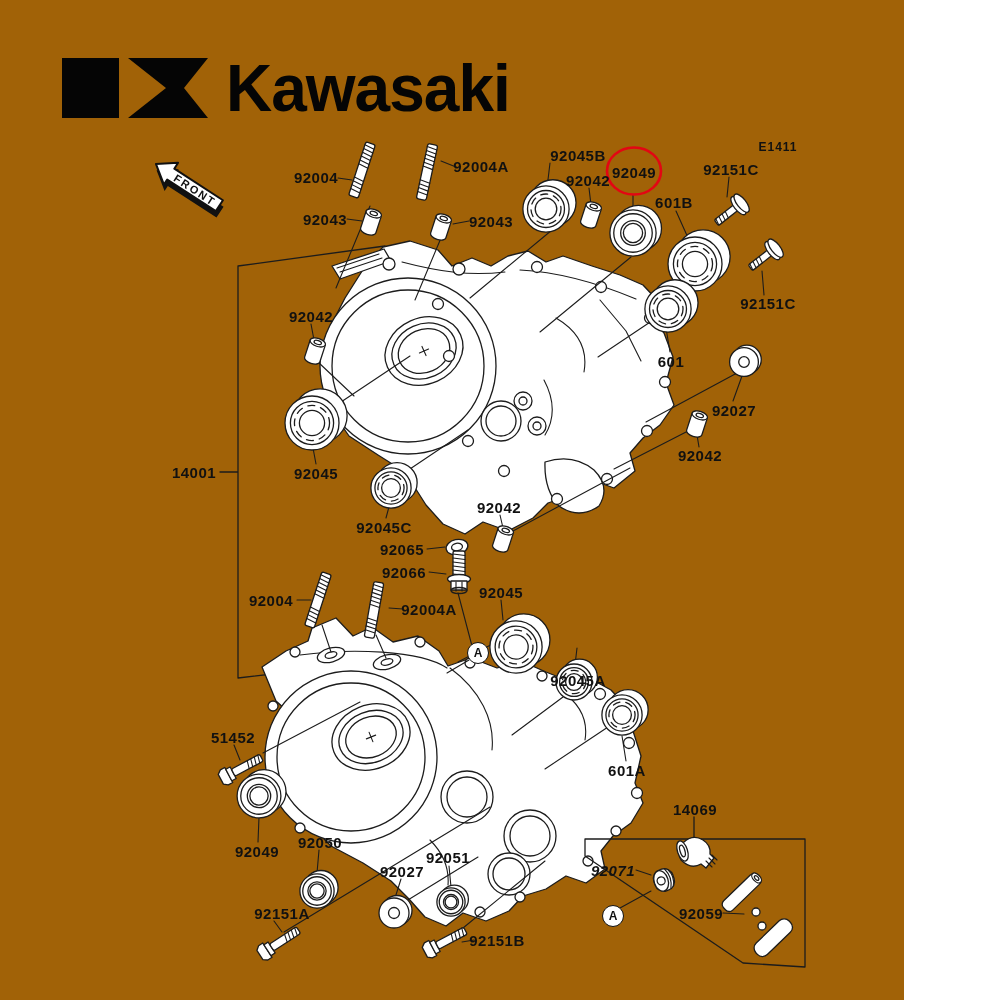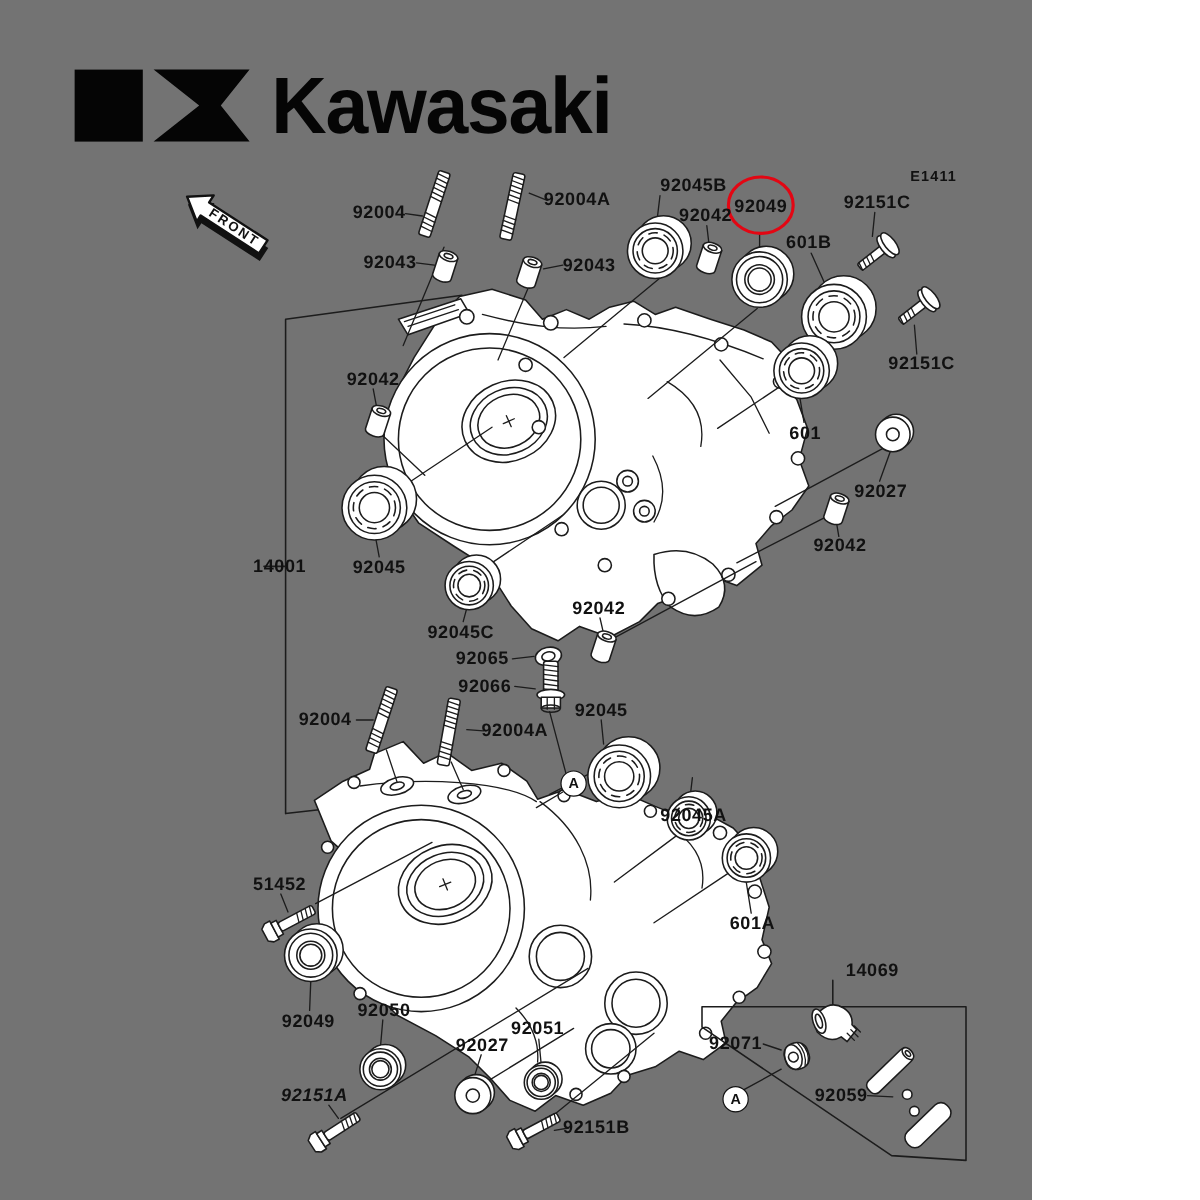--- a/index.html
+++ b/index.html
@@ -1,17 +1,17 @@
 <!DOCTYPE html>
 <html><head>
 <meta charset="utf-8">
 <style>
   html,body{margin:0;padding:0;background:#fff;}
-  .stage{position:relative;width:860px;height:1000px;background:#737373;overflow:hidden;
-         font-family:"Liberation Sans",sans-serif;}
+  .stage{position:relative;width:860px;height:1000px;background:#a16207;overflow:hidden;
+         font-family:"Liberation Sans",sans-serif;padding-left:44px;}
   .art{position:absolute;left:0;top:0;}
   svg .ln{stroke:#1c1c1c;fill:none;stroke-width:1.3;stroke-linecap:round;stroke-linejoin:round;}
   svg .w{fill:#fff;}
   svg .thin{stroke-width:1.1;}
   .logo{position:absolute;left:62px;top:54px;display:flex;align-items:center;gap:12px;}
   .logo-text{font-weight:700;font-size:64px;letter-spacing:-1px;color:#050505;line-height:1;
              font-family:"Liberation Sans",sans-serif;transform:scaleY(1.04);}
   .callout{position:absolute;transform:translate(-50%,-50%);font-weight:700;font-size:15px;
            letter-spacing:.5px;color:#111;white-space:nowrap;line-height:1;padding:0 1px;}
   .callout.small{font-size:12px;letter-spacing:1px;}
@@ -243,38 +243,38 @@
       <div class="callout" style="left: 549px; top: 155px; margin-left: 29px;">92045B</div>
       <div class="callout" style="left: 588px; top: 180px;">92042</div>
       <div class="callout" style="left: 634px; top: 172px;">92049</div>
       <div class="callout" style="left: 731px; top: 169px;">92151C</div>
       <div class="callout" style="left: 674px; top: 202px;">601B</div>
       <div class="callout" style="left: 768px; top: 303px;">92151C</div>
       <div class="callout" style="left: 671px; top: 361px;">601</div>
       <div class="callout" style="left: 734px; top: 410px;">92027</div>
       <div class="callout" style="left: 700px; top: 455px;">92042</div>
       <div class="callout" style="left: 311px; top: 316px;">92042</div>
-      <div class="callout" style="left: 194px; top: 472px; margin-left: 39px;">14001</div>
+      <div class="callout" style="left: 194px; top: 472px;">14001</div>
       <div class="callout" style="left: 316px; top: 473px;">92045</div>
       <div class="callout" style="left: 384px; top: 527px;">92045C</div>
       <div class="callout" style="left: 402px; top: 549px;">92065</div>
       <div class="callout" style="left: 404px; top: 572px; text-align: right;">92066</div>
       <div class="callout" style="left: 499px; top: 507px;">92042</div>
       <div class="callout" style="left: 271px; top: 600px;">92004</div>
       <div class="callout" style="left: 429px; top: 609px;">92004A</div>
       <div class="callout" style="left: 501px; top: 592px;">92045</div>
       <div class="callout" style="left: 578px; top: 680px;">92045A</div>
       <div class="callout" style="left: 627px; top: 770px; text-align: right;">601A</div>
       <div class="callout" style="left: 233px; top: 737px;">51452</div>
       <div class="callout" style="left: 257px; top: 851px;">92049</div>
       <div class="callout" style="left: 320px; top: 842px;">92050</div>
       <div class="callout" style="left: 402px; top: 871px;">92027</div>
       <div class="callout" style="left: 448px; top: 857px;">92051</div>
-      <div class="callout" style="left: 262px; top: 913px; font-style: italic;">92151A</div>
+      <div class="callout" style="left: 282px; top: 913px;">92151A</div>
       <div class="callout" style="left: 497px; top: 940px;">92151B</div>
-      <div class="callout" style="left: 695px; top: 809px; margin-left: 32px;">14069</div>
-      <div class="callout" style="left: 613px; top: 870px;">92071</div>
+      <div class="callout" style="left: 695px; top: 809px;">14069</div>
+      <div class="callout" style="left: 613px; top: 870px; font-style: italic;">92071</div>
       <div class="callout" style="left: 701px; top: 913px;">92059</div>
       <div class="callout small" style="left: 778px; top: 147px;">E1411</div>
       <div class="refmark" style="left: 478px; top: 653px;">A</div>
       <div class="refmark" style="left: 613px; top: 916px;">A</div>
     </div>
 </div>
 
 </body></html>

